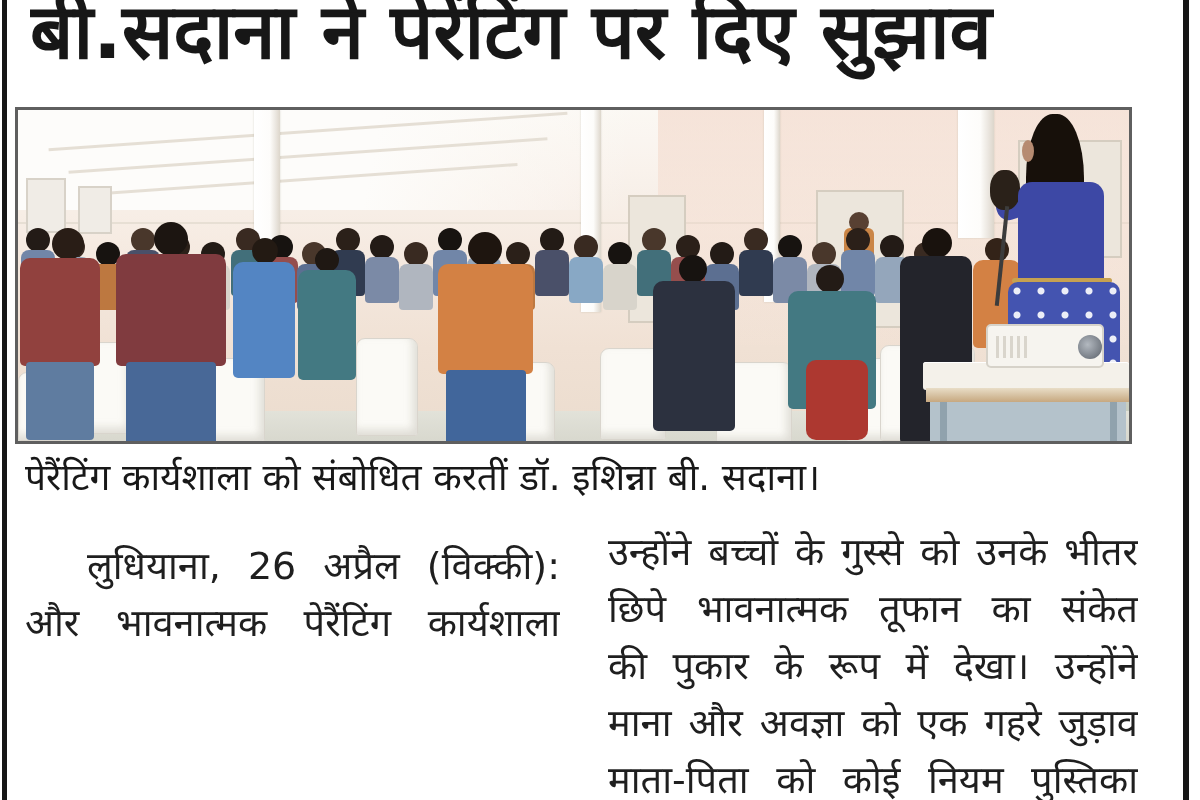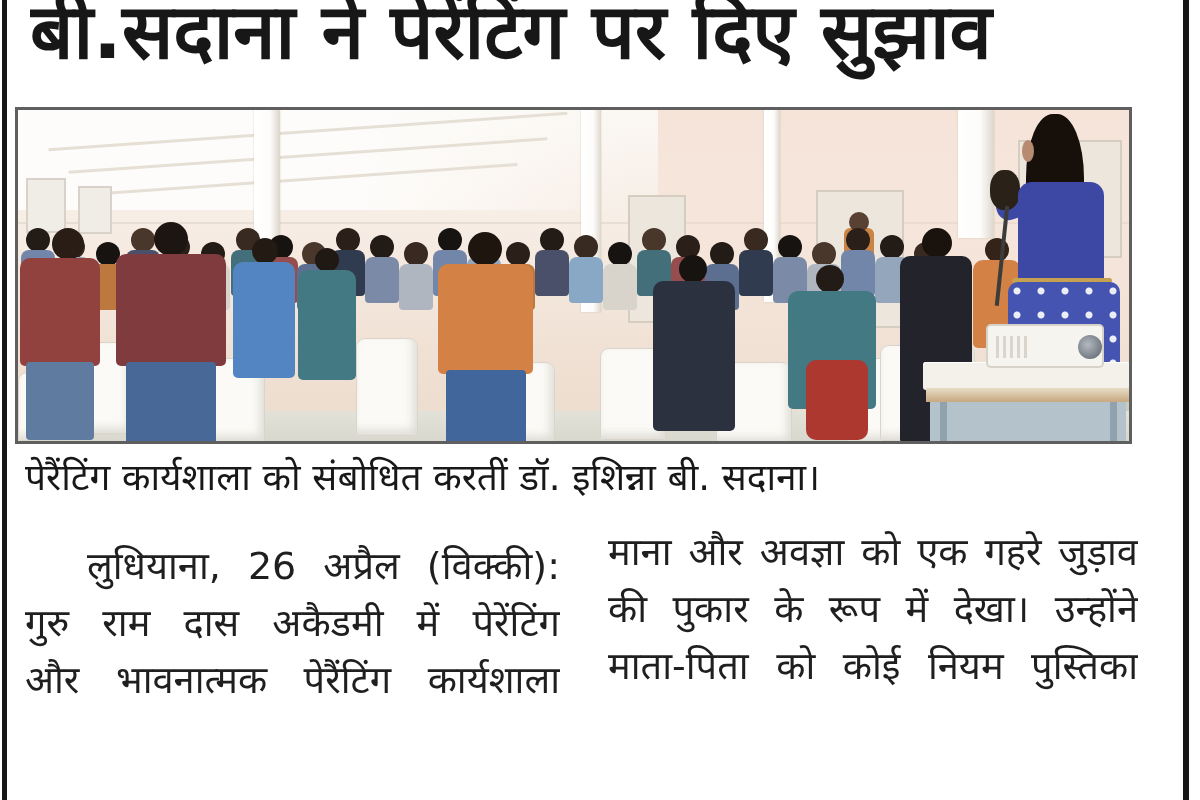--- a/index.html
+++ b/index.html
@@ -277,20 +277,21 @@
       <div class="proj-lens"></div>
     </div>
   <div style="position:absolute;left:788px;top:250px;width:62px;height:80px;background:#b5362d;border-radius:10px;"></div>
     </div>
 </div>
 
 <div class="caption">पेरैंटिंग कार्यशाला को संबोधित करतीं डॉ. इशिन्ना बी. सदाना।</div>
 
 <div class="col col-left">
     <div class="line">लुधियाना, 26 अप्रैल (विक्की):</div>
-    <div class="line">गुरु राम दास अकैडमी में पेरेंटिंग</div>
     <div class="line">और भावनात्मक पेरैंटिंग कार्यशाला</div>
   </div>
 <div class="col col-right">
+    <div class="line">उन्होंने बच्चों के गुस्से को उनके भीतर</div>
+    <div class="line">छिपे भावनात्मक तूफान का संकेत</div>
+    <div class="line">की पुकार के रूप में देखा। उन्होंने</div>
     <div class="line">माना और अवज्ञा को एक गहरे जुड़ाव</div>
-    <div class="line">की पुकार के रूप में देखा। उन्होंने</div>
     <div class="line">माता-पिता को कोई नियम पुस्तिका</div>
   </div>
 
 </body></html>

